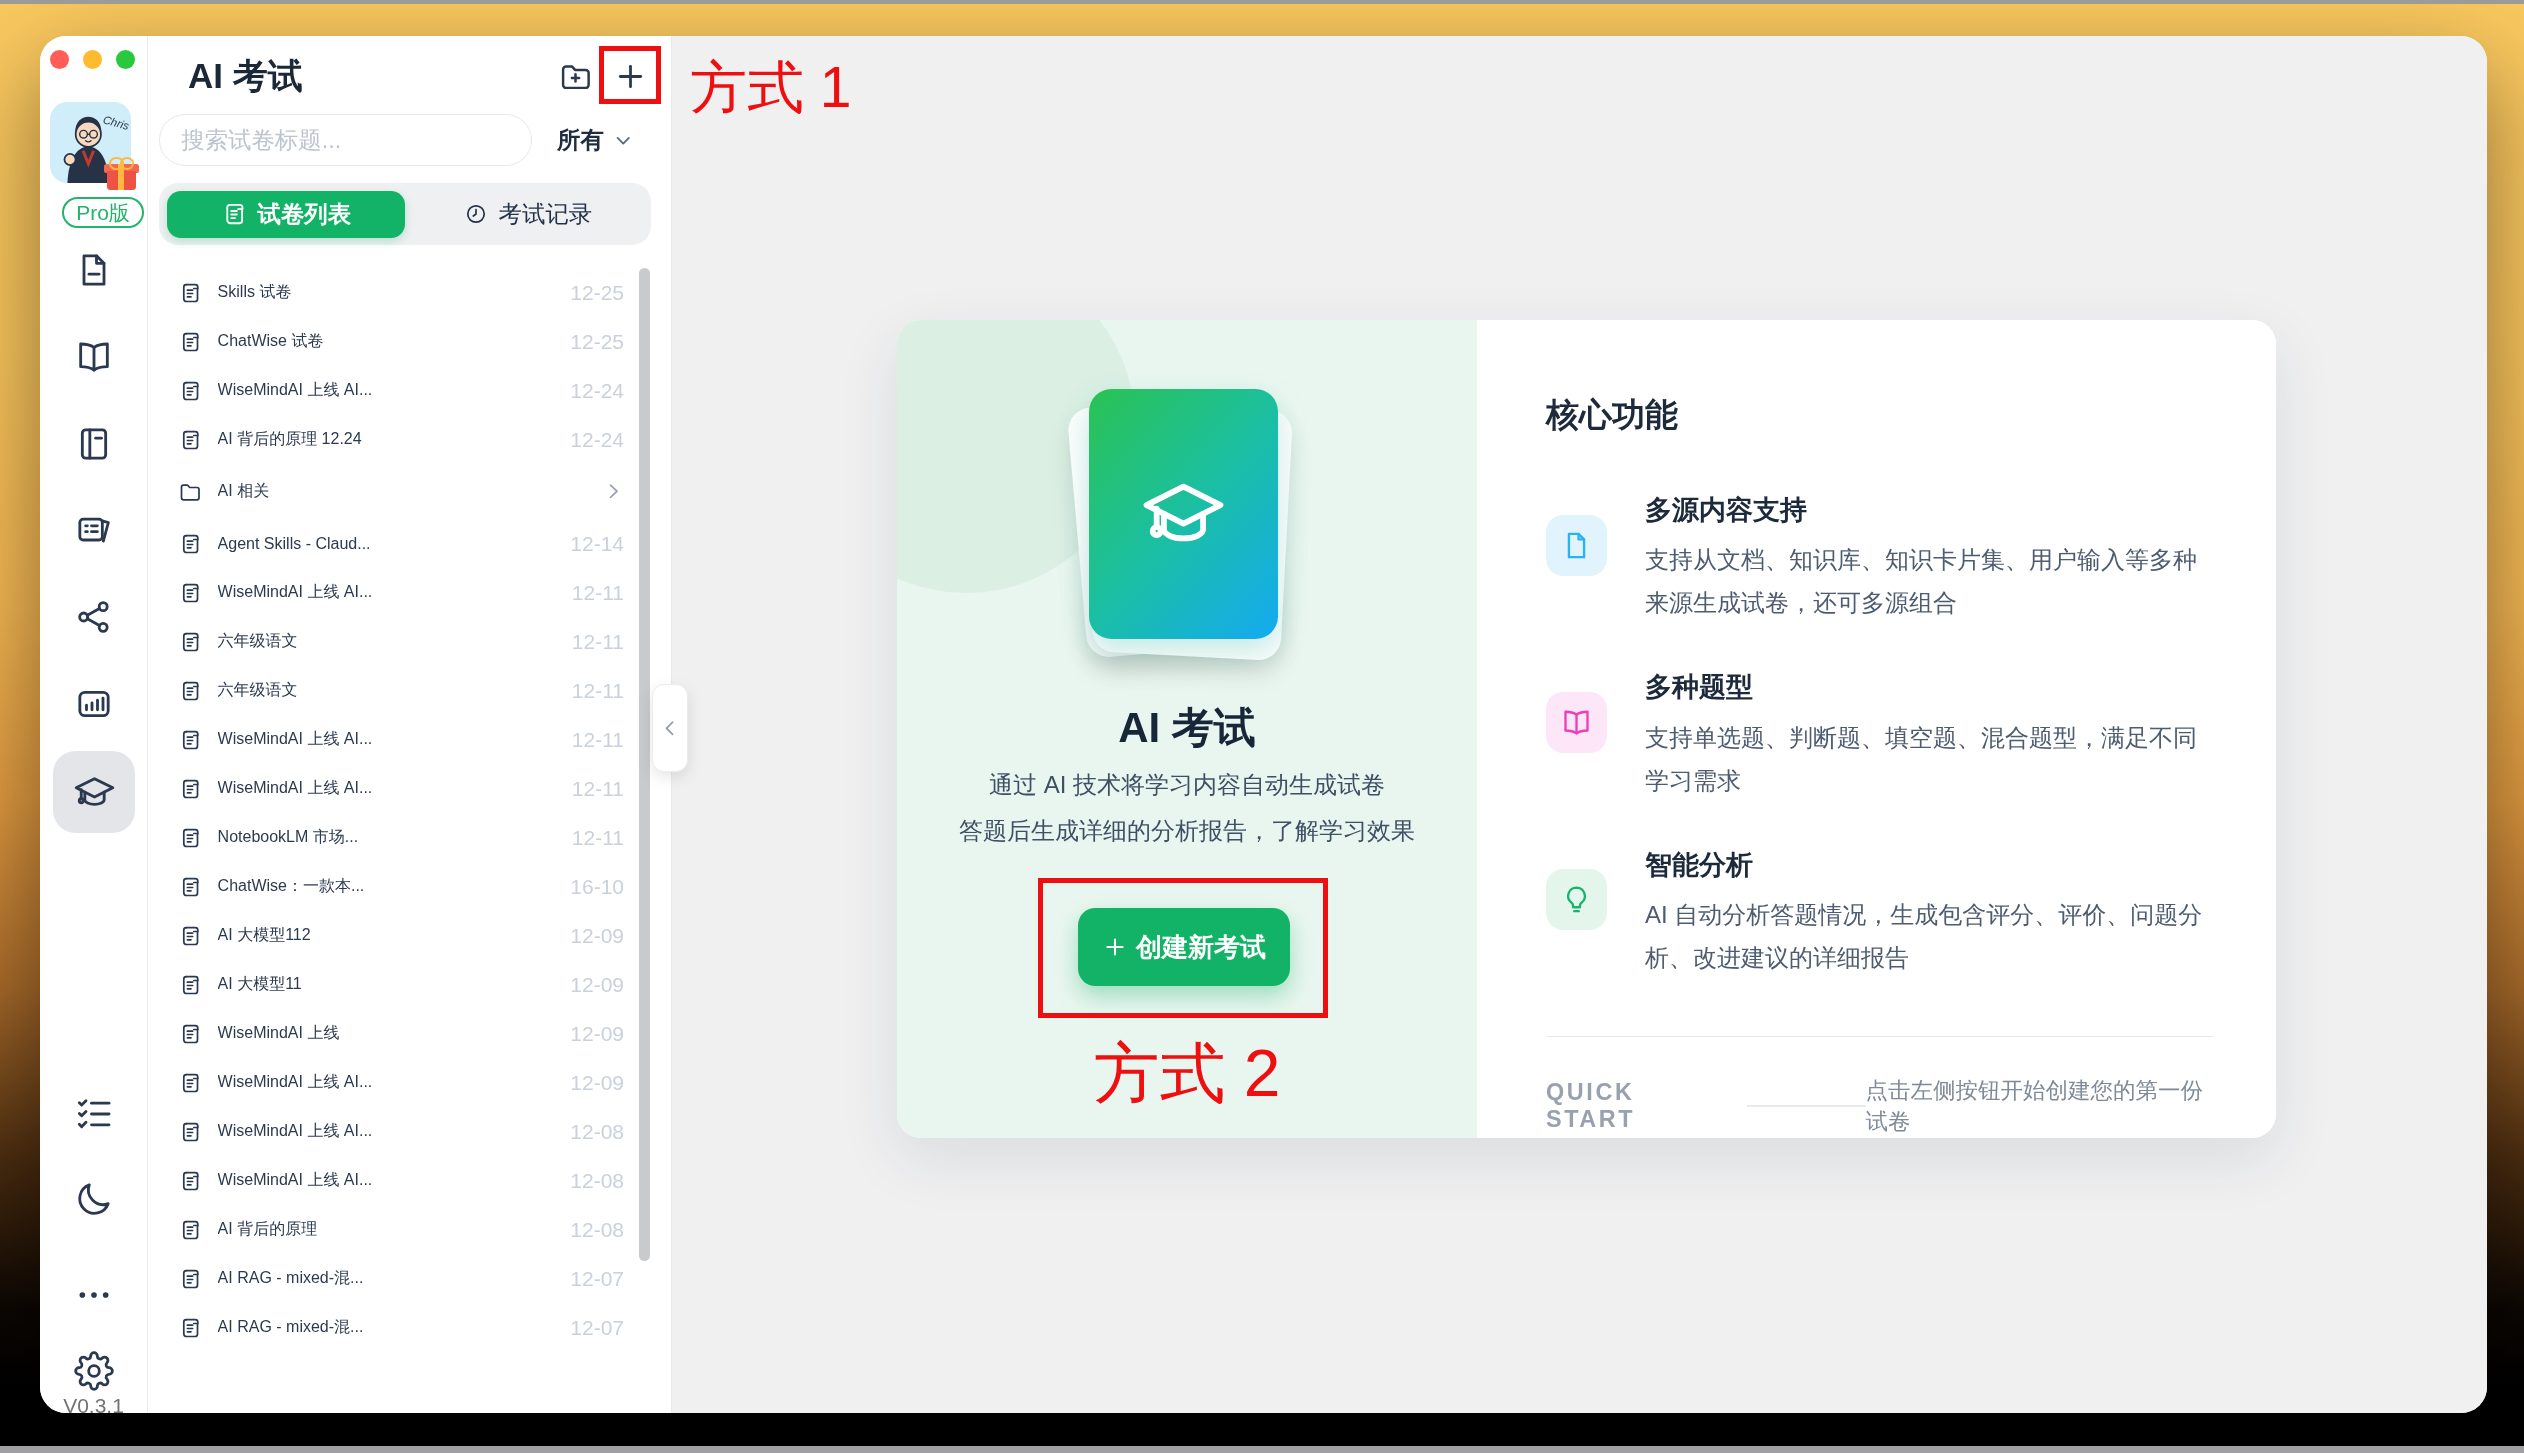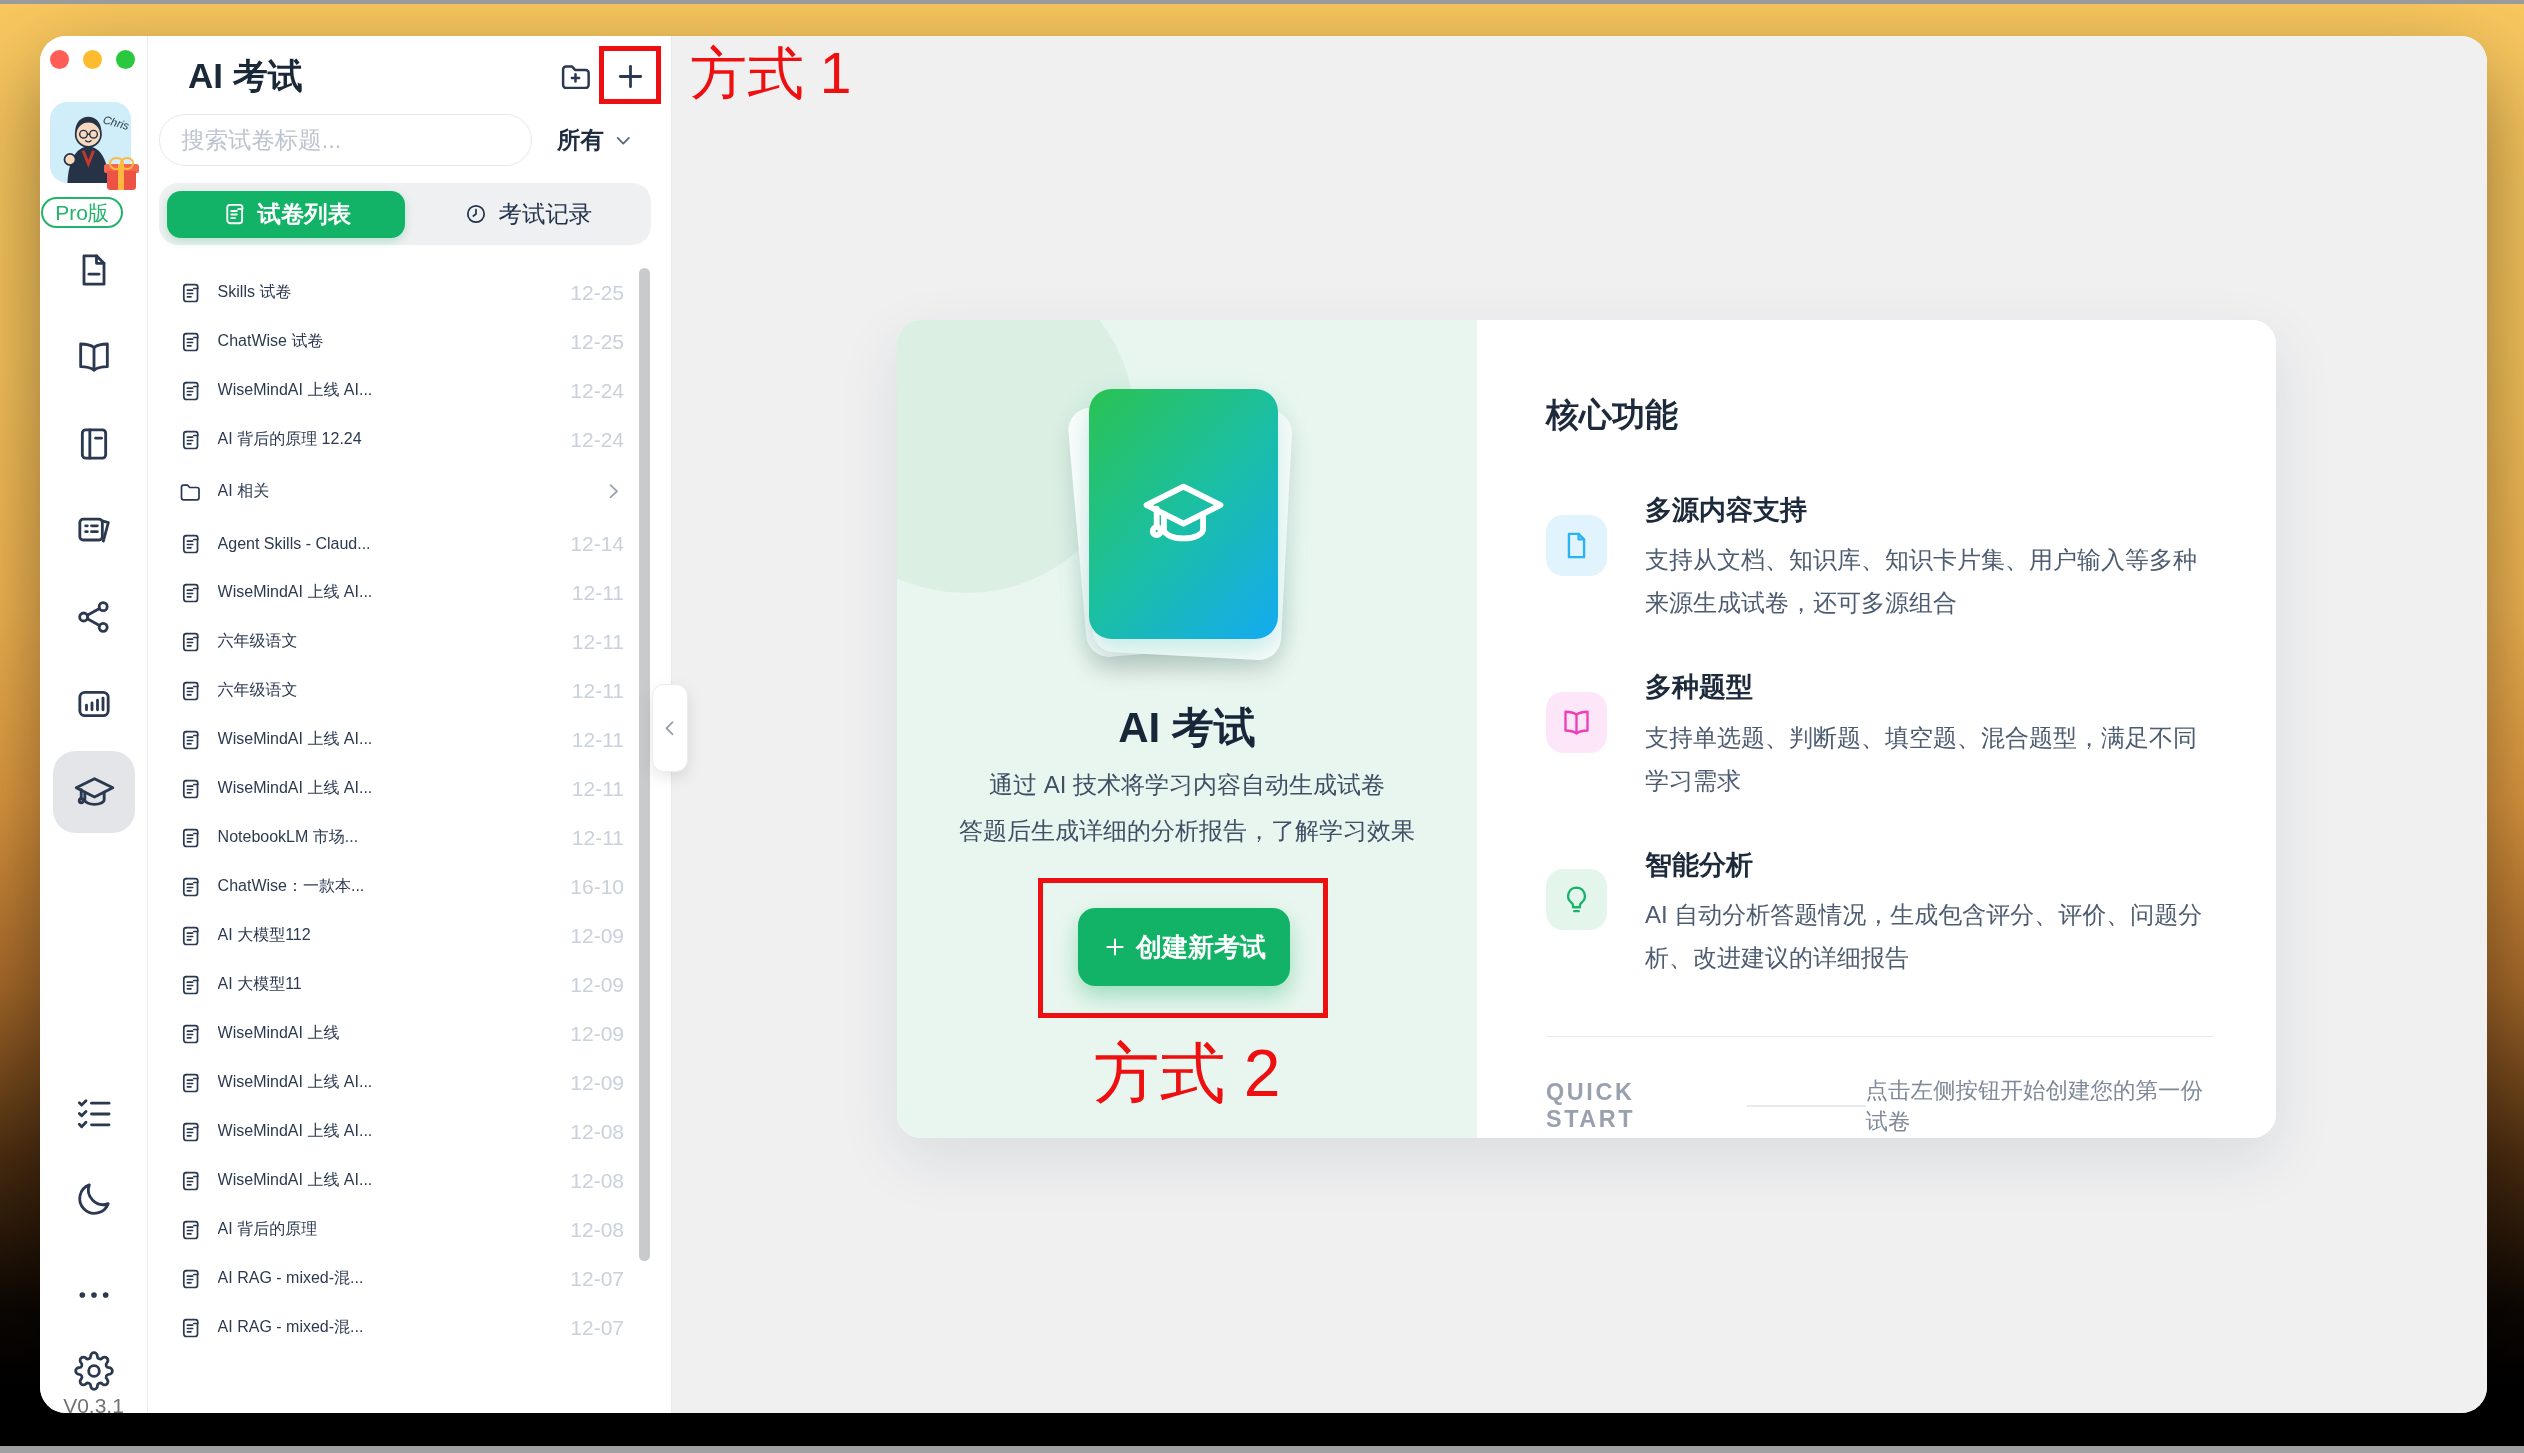--- a/index.html
+++ b/index.html
@@ -23,21 +23,21 @@
   .tl-min{background:#febb2e;}
   .tl-zoom{background:#29c83f;}
   .avatar{position:absolute;left:9.5px;top:66px;width:81px;height:81px;}
   .av-img{width:81px;height:81px;border-radius:17.3px;background:#cfeef9;overflow:hidden;}
   .gift{position:absolute;right:-8.7px;bottom:-7px;width:35px;height:33px;}
   .gift .lid{position:absolute;left:0;top:7px;width:35px;height:8.7px;background:#f4684f;border-radius:2.6px;}
   .gift .box{position:absolute;left:2.6px;top:14px;width:29.5px;height:19px;background:#ee5244;border-radius:0 0 3.5px 3.5px;}
   .gift .vr{position:absolute;left:14.3px;top:7px;width:6px;height:26px;background:#ffb93e;}
   .gift .bl,.gift .br{position:absolute;top:0;width:10.4px;height:8.7px;border:2.6px solid #ffb93e;border-radius:50%;background:transparent;}
   .gift .bl{left:5.2px;} .gift .br{right:5.2px;}
-  .pro{position:absolute;left:1px;top:161px;width:82px;height:31px;border:2.6px solid #22b46a;border-radius:17.3px;
+  .pro{position:absolute;left:22px;top:161px;width:82px;height:31px;border:2.6px solid #22b46a;border-radius:17.3px;
     color:#22b46a;font-size:21px;display:flex;align-items:center;justify-content:center;background:#fff;box-sizing:border-box;}
   .ni{position:absolute;left:50%;transform:translateX(-50%);width:40px;height:40px;color:#2a3950;cursor:pointer;}
   .ni svg{width:40px;height:40px;display:block;}
   .ni-tile{position:absolute;left:13px;width:82px;height:82px;background:#e4e5e8;border-radius:22.5px;
     display:flex;align-items:center;justify-content:center;color:#2a3950;}
   .ni-tile svg{width:43px;height:43px;}
   .ver{position:absolute;left:0;top:1358px;width:100%;text-align:center;font-size:21px;color:#737373;}
 
   
   .listpanel{flex:0 0 523px;width:523px;position:relative;background:#fff;border-right:0.9px solid #e9e9ec;}
@@ -69,21 +69,21 @@
   .lp-scroll{position:absolute;left:491px;top:232px;width:11.3px;height:993px;background:#c8cacc;border-radius:7px;}
 
   
   .handle{position:absolute;left:612px;top:648px;width:36px;height:88px;background:#fff;border:0.9px solid #ededf0;
     border-radius:12px;box-shadow:0 5.2px 15.6px rgba(0,0,0,.10);display:flex;align-items:center;justify-content:center;
     z-index:7;color:#97a1ae;cursor:pointer;box-sizing:border-box;}
   .handle svg{width:22.5px;height:22.5px;}
 
   
   .main{flex:1;position:relative;background:#f0f0f1;}
-  .m1{position:absolute;left:18px;top:0;font-size:57px;color:#ee1010;font-weight:500;white-space:nowrap;}
+  .m1{position:absolute;left:18px;top:14px;font-size:57px;color:#ee1010;font-weight:500;white-space:nowrap;}
   .hero{position:absolute;left:225px;top:284px;width:1379px;height:818px;border-radius:24px;background:#fff;
     display:flex;overflow:hidden;box-shadow:0 21px 61px rgba(31,45,61,.10);}
   .hero-left{flex:0 0 580px;width:580px;background:#e9f6ef;position:relative;overflow:hidden;}
   .circle-decor{position:absolute;left:-100px;top:-65px;width:338px;height:338px;border-radius:50%;background:#dbefe3;}
   .card-stack{position:absolute;left:192px;top:69px;width:189px;height:250px;}
   .stack1,.stack2{position:absolute;left:0;top:0;width:189px;height:250px;border-radius:22.5px;background:#fdfdfd;box-shadow:0 14px 26px rgba(0,0,0,.10);}
   .stack1{transform:translate(-12px,12px) rotate(-5deg);}
   .stack2{transform:translate(8.7px,17.3px) rotate(3deg);}
   .grad-card{position:absolute;left:0;top:0;width:189px;height:250px;border-radius:22.5px;
     background:linear-gradient(132deg,#29c259 4%,#1bbfa2 50%,#14aaf2 100%);

